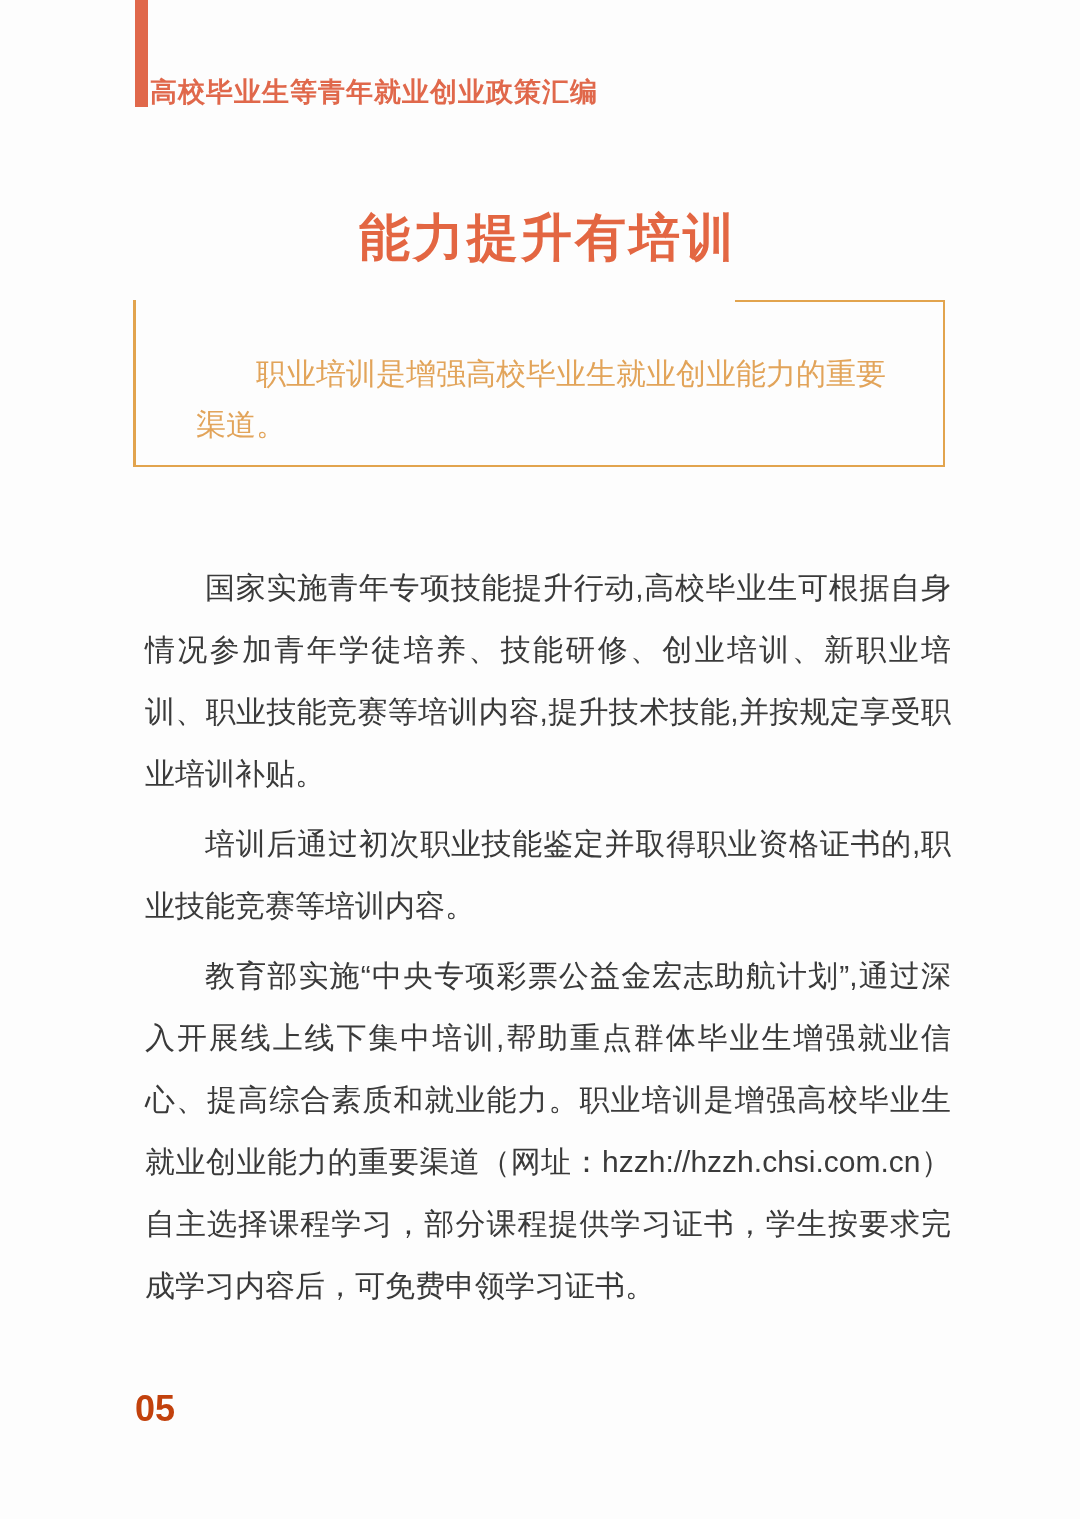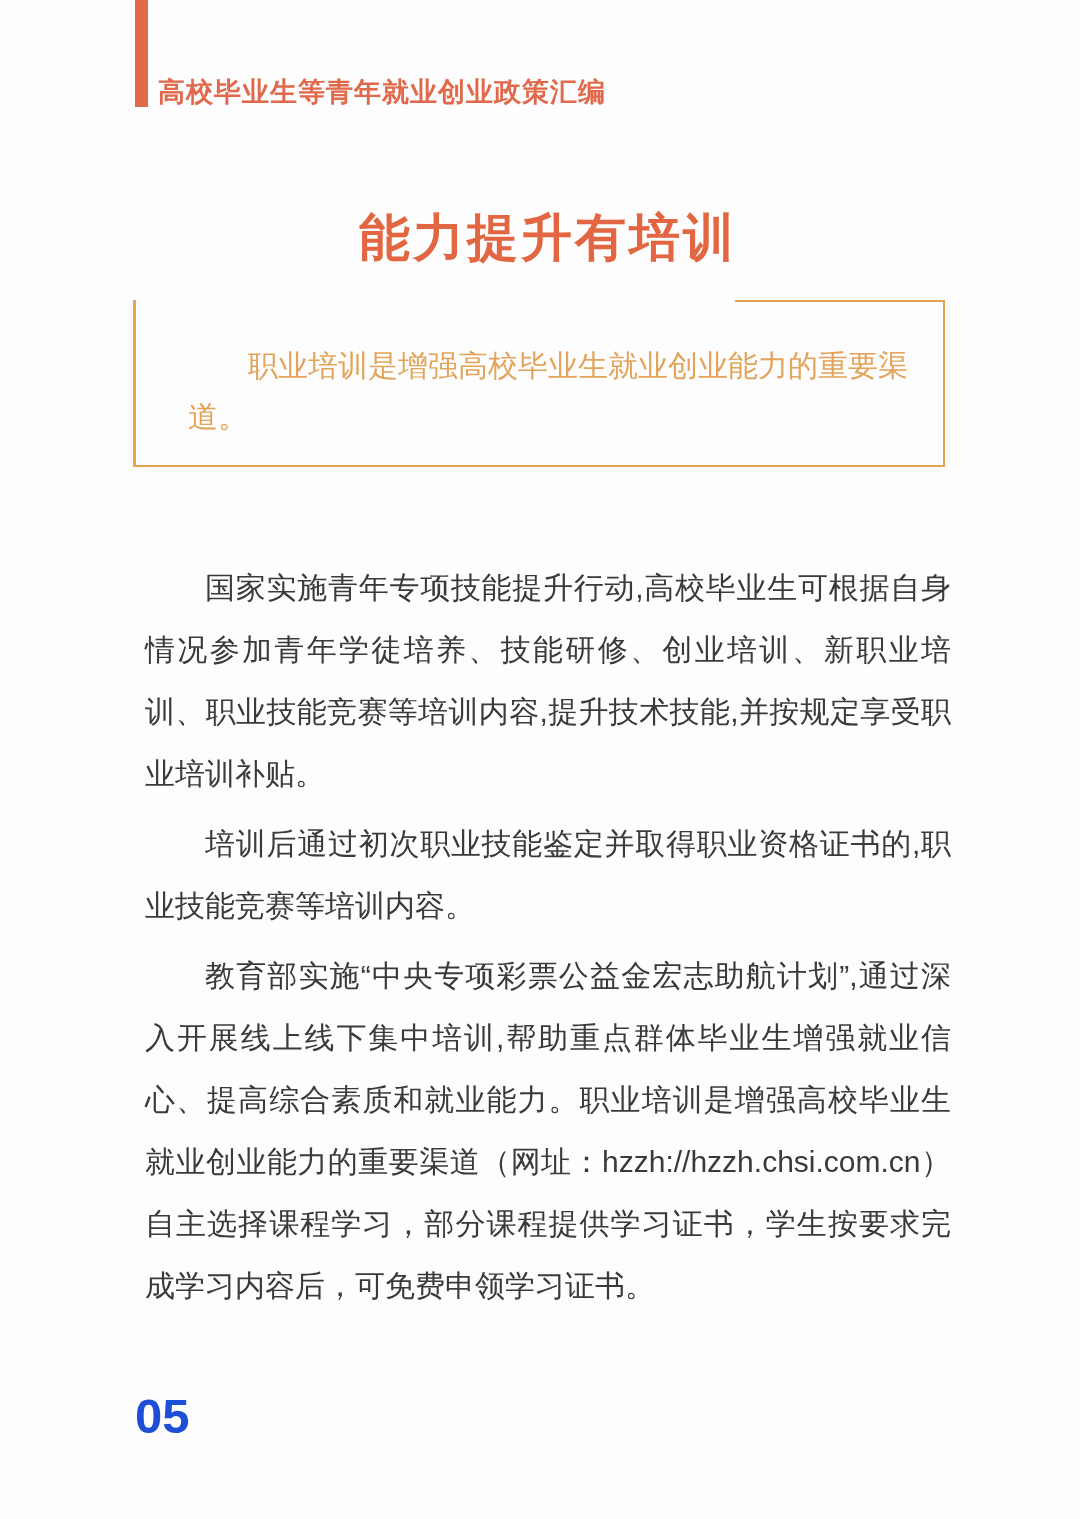--- a/index.html
+++ b/index.html
@@ -19,21 +19,21 @@
   .accent-bar {
     position: absolute;
     left: 135px;
     top: 0;
     width: 13px;
     height: 107px;
     background: #E0684B;
   }
   .header-title {
     position: absolute;
-    left: 158px;
+    left: 150px;
     top: 74px;
     font-size: 27px;
     font-weight: bold;
     color: #E0684B;
     letter-spacing: 1px;
     white-space: nowrap;
   }
   .doc-title {
     position: absolute;
     left: 0;
@@ -59,21 +59,21 @@
   }
   .quote-topline {
     position: absolute;
     top: 0;
     right: 0;
     width: 208px;
     height: 2px;
     background: #E2A44E;
   }
   .quote-text {
-    margin: 0;
+    margin: 8px;
     padding: 40px 34px 0 52px;
     text-indent: 2em;
     font-size: 30px;
     line-height: 51px;
     color: #E2A45A;
   }
   .body-text {
     position: absolute;
     left: 137px;
     top: 549px;
@@ -85,23 +85,23 @@
     line-height: 62px;
     color: #3A3A3A;
     text-indent: 2em;
     text-align: justify;
     word-break: break-all;
   }
   .page-number {
     position: absolute;
     left: 135px;
     top: 1388px;
-    font-size: 49px;
+    font-size: 36px;
     font-weight: bold;
-    color: #1d4ed8;
+    color: #c2410c;
   }
 </style>
 </head>
 <body>
 
 <div class="page">
 
   <div class="accent-bar"></div>
 
   <div class="header-title">高校毕业生等青年就业创业政策汇编</div>

